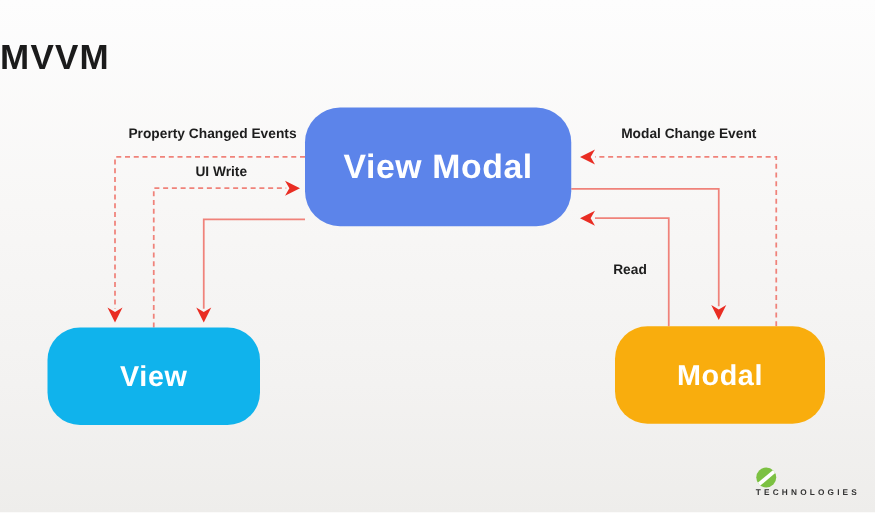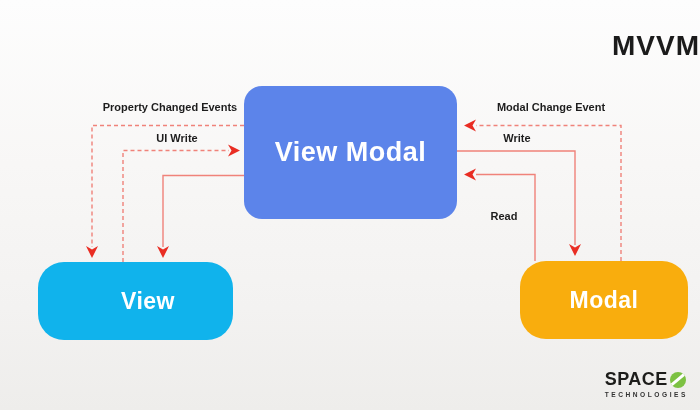--- a/index.html
+++ b/index.html
@@ -5,32 +5,32 @@
   html,body{margin:0;padding:0;}
   body{font-family:"Liberation Sans", sans-serif;}
   .stage{
     position:relative;
     width:700px;height:410px;
     overflow:hidden;
     background:linear-gradient(180deg,#fdfdfd 0%,#f8f7f6 40%,#f3f2f1 75%,#eeedeb 100%);
   }
   .title{
     position:absolute;left:0;top:30px;width:700px;
-    text-align:right;
+    text-align:left;
     font-size:28px;font-weight:700;letter-spacing:1px;
     color:#1b1b1b;
   }
   .node{
     position:absolute;
     display:flex;align-items:center;justify-content:center;
     color:#ffffff;font-weight:700;
   }
   .node-view-modal{
-    left:244px;top:86px;width:213px;height:133px;
-    border-radius:18px;font-size:27px;letter-spacing:0.5px;
+    left:244px;top:86px;width:213px;height:95px;
+    border-radius:28px;font-size:27px;letter-spacing:0.5px;
   }
   .node-view{
     left:38px;top:262px;width:170px;height:78px;
     border-radius:26px;font-size:23px;letter-spacing:0.5px;
   }
   .node-modal{
     left:492px;top:261px;width:168px;height:78px;
     border-radius:26px;font-size:23px;letter-spacing:0.5px;
   }
   .edge-label{
@@ -92,34 +92,32 @@
     <path class="wire" d="M457,151 H575 V245" style="stroke: rgb(240, 130, 122);"></path>
     <polygon points="575,256 569,244 575,247.5 581,244" style="fill: rgb(233, 45, 35);"></polygon>
 
     <path class="wire" d="M535,261 V174.5 H476" style="stroke: rgb(240, 130, 122);"></path>
     <polygon points="464,174.5 476,168.5 472.5,174.5 476,180.5" style="fill: rgb(233, 45, 35);"></polygon>
   </svg>
 
   <div class="node node-view-modal" style="background: rgb(92, 132, 234);">
     <span>View Modal</span>
   </div>
-  <div class="node node-view" style="background: rgb(16, 179, 236); padding-left: 25px;">
+  <div class="node node-view" style="background: rgb(16, 179, 236);">
     <span>View</span>
   </div>
-  <div class="node node-modal" style="background: rgb(249, 173, 13); margin-left: 28px;">
+  <div class="node node-modal" style="background: rgb(249, 173, 13);">
     <span>Modal</span>
   </div>
 
   <div class="edge-label lbl-property">Property Changed Events</div>
   <div class="edge-label lbl-uievent">UI Write</div>
   <div class="edge-label lbl-modalchange">Modal Change Event</div>
-  <div class="edge-label lbl-write">Write</div>
   <div class="edge-label lbl-read">Read</div>
 
   <div class="logo">
     <div class="logo-row">
-      <span class="logo-brand">SPACE</span>
       <span class="logo-mark" style="background: rgb(124, 193, 66);"></span>
     </div>
     <span class="logo-sub">TECHNOLOGIES</span>
   </div>
 
 </div>
 
 </body></html>

